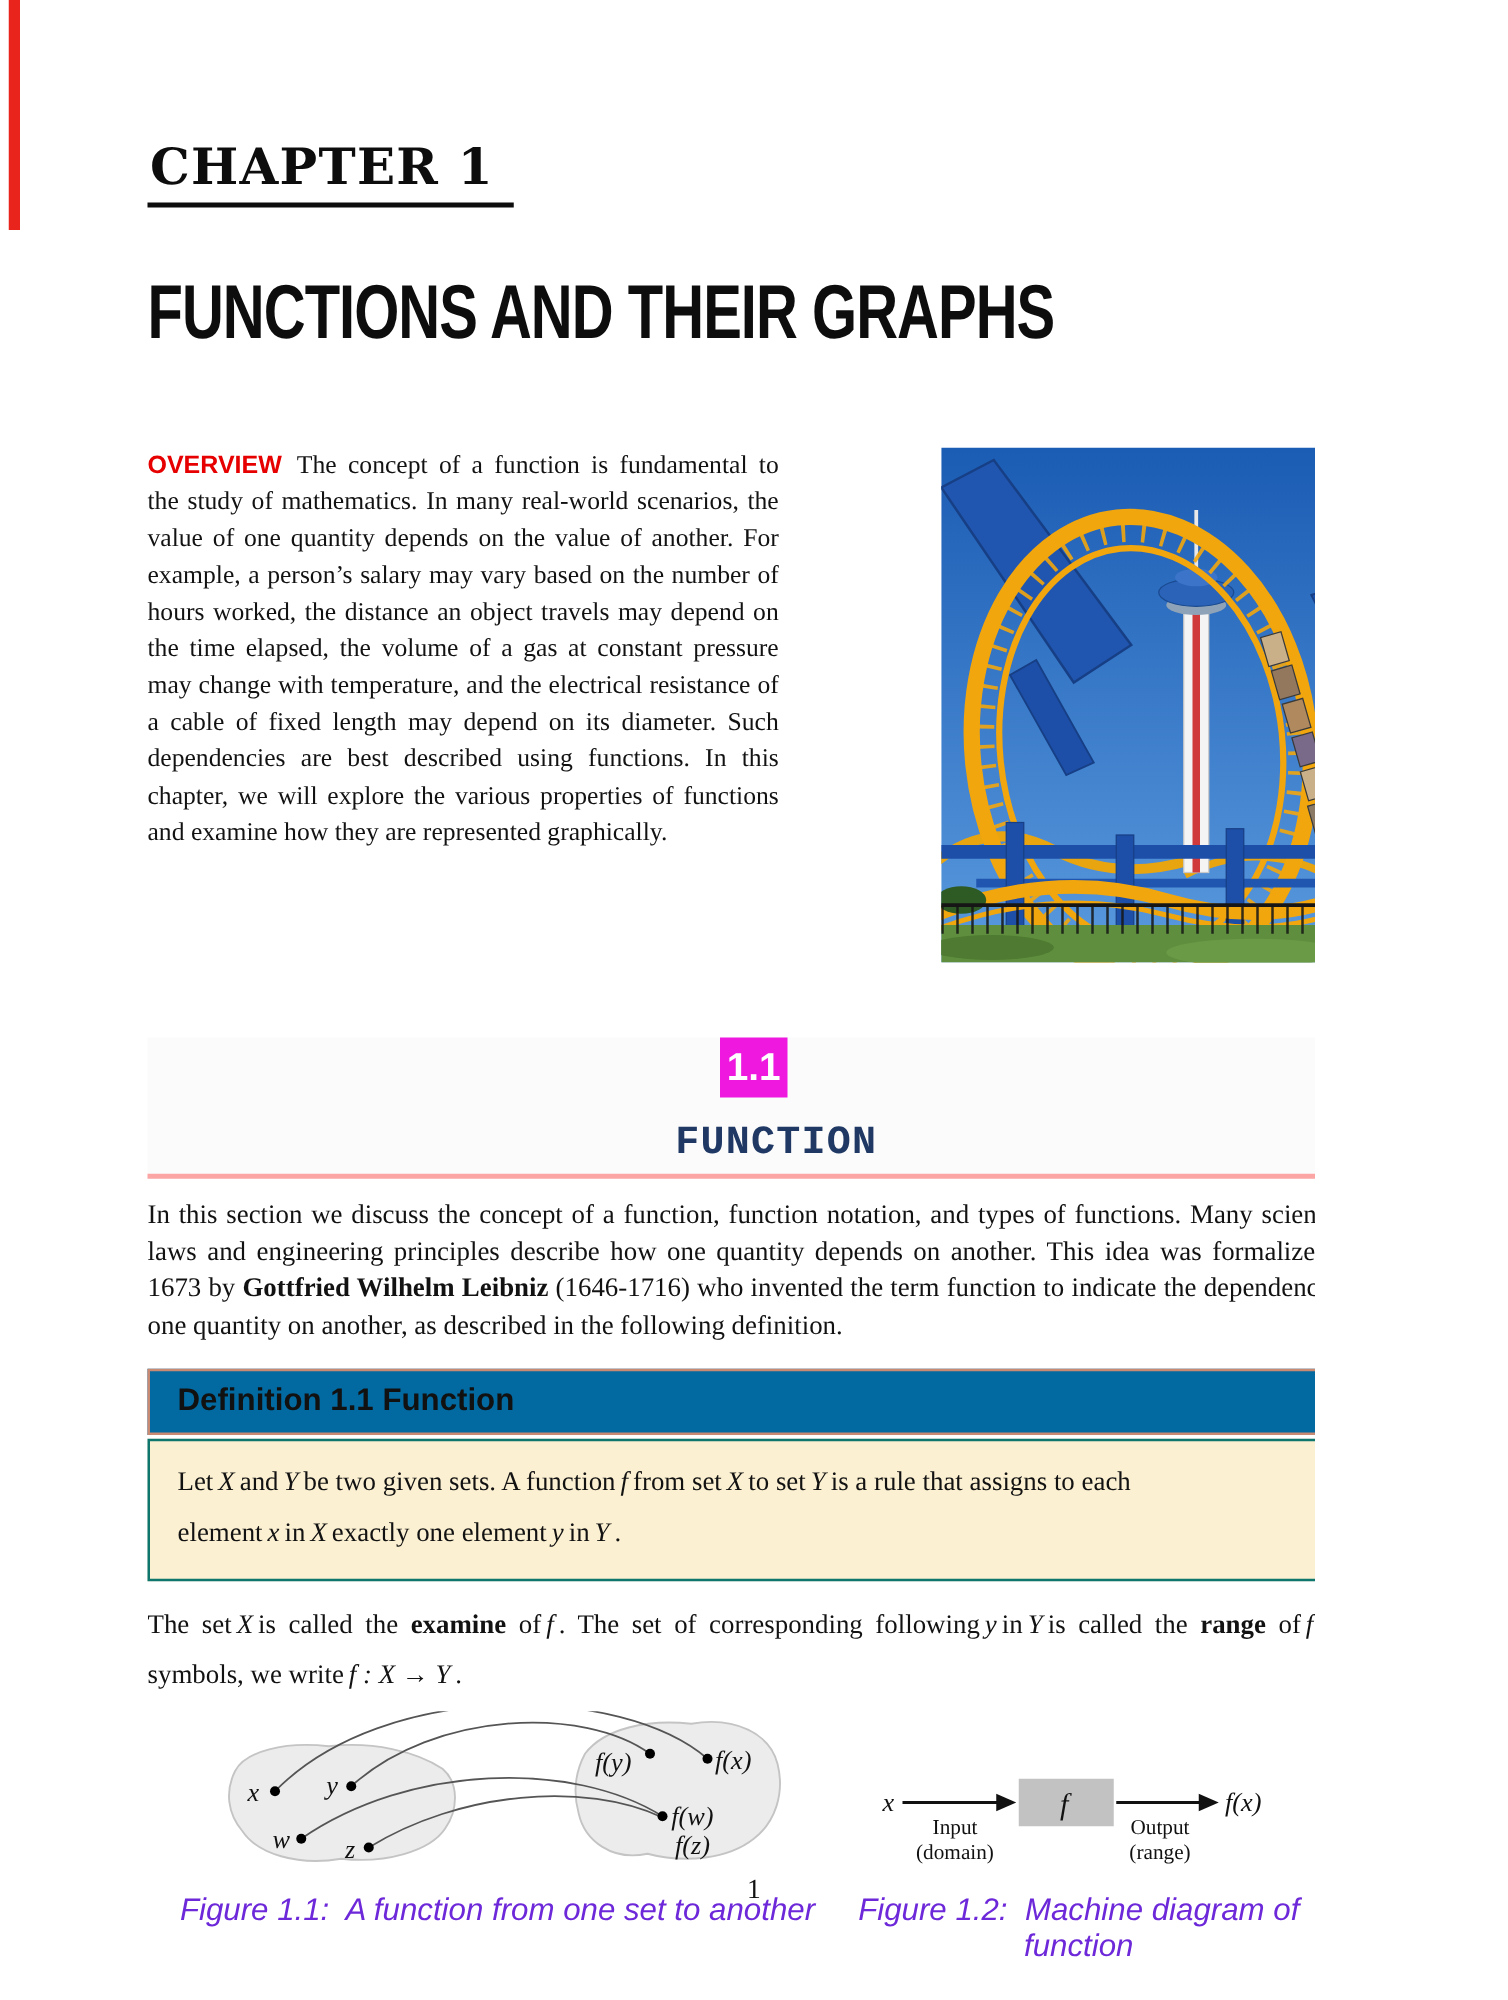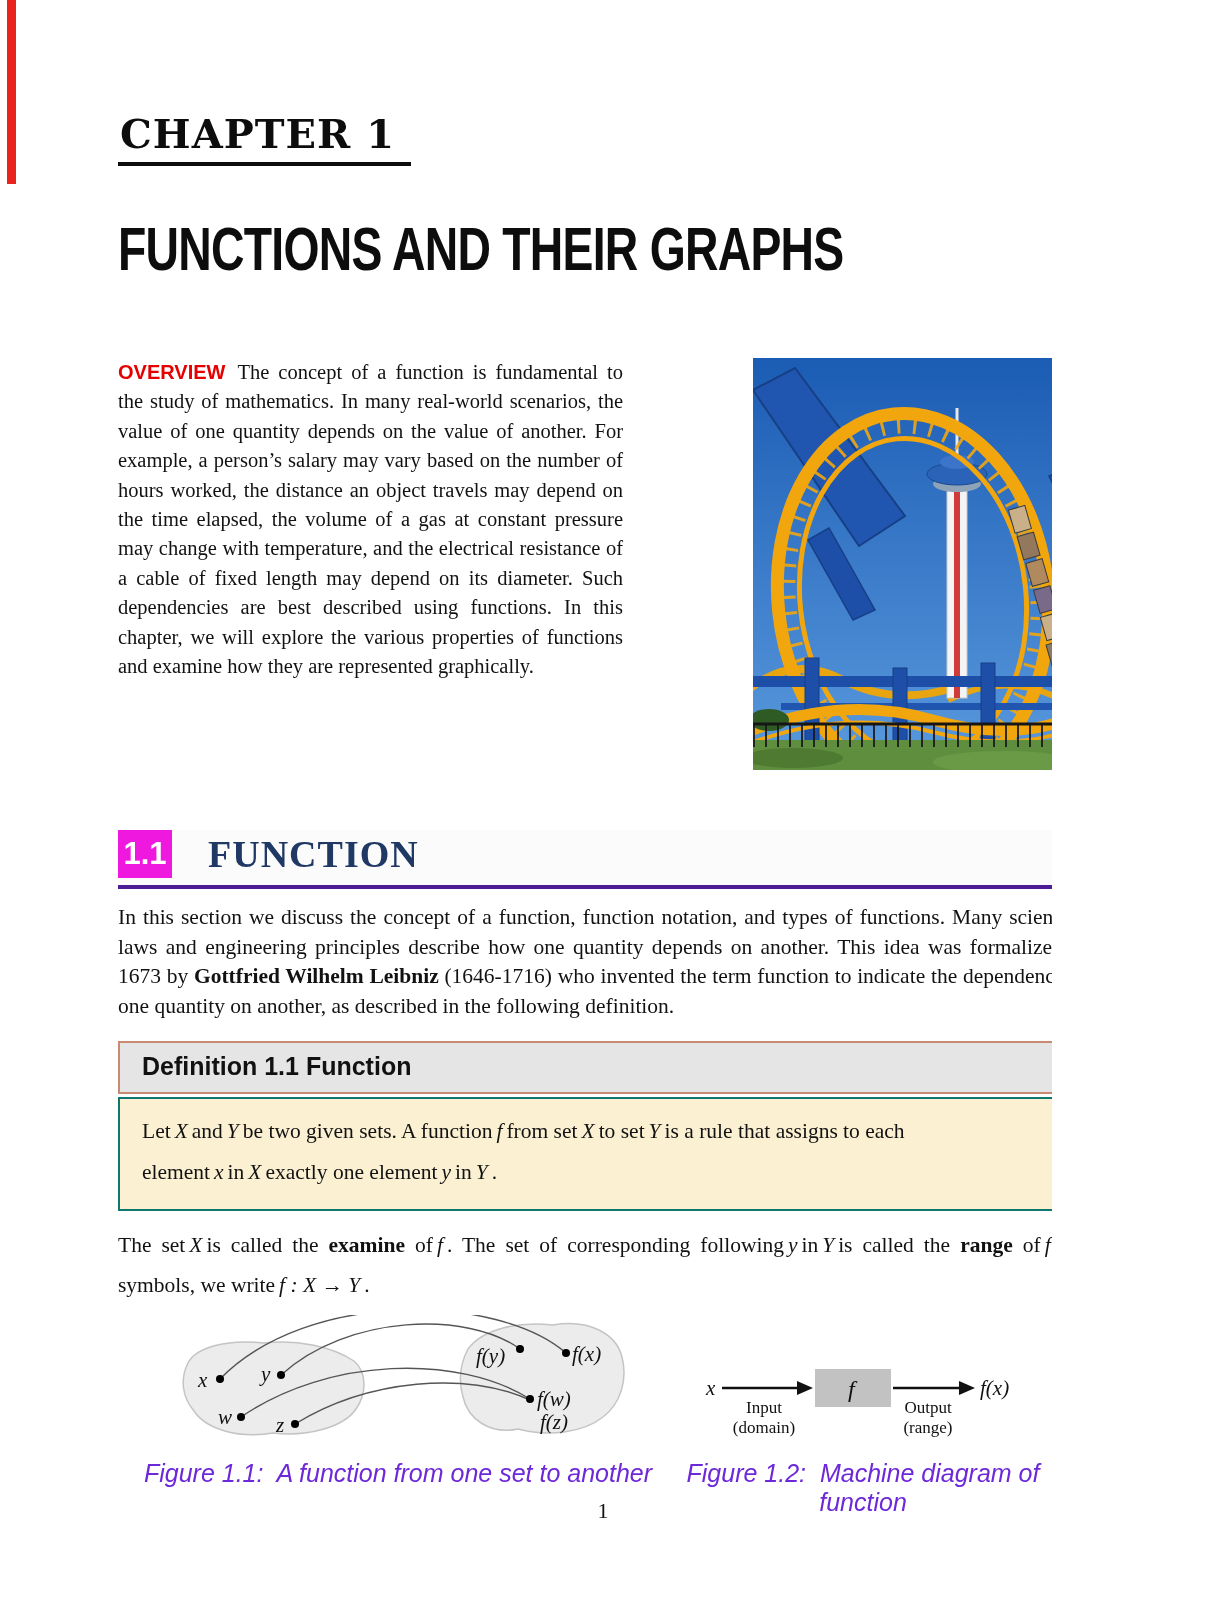--- a/index.html
+++ b/index.html
@@ -15,31 +15,31 @@
            font-size:61px;letter-spacing:-1px;color:#0d0d0d;white-space:nowrap;
            transform:scaleX(0.76);transform-origin:left center;}
 
   .overview-row{display:flex;margin-top:74px;}
   .overview-text{width:505px;margin:0;font-size:20.5px;line-height:29.4px;text-align:justify;}
   .overview-label{color:#E60000;font-family:"Liberation Sans",sans-serif;font-weight:bold;
            font-size:20px;padding-right:12px;margin-top:39px;}
   .photo{margin-left:auto;width:335px;height:412px;display:block;}
 
   .section-header{margin-top:60px;display:flex;align-items:center;
-           border-bottom:4px solid #4c1d95;padding-bottom:7px;background:#fbfbfb;}
+           border-bottom:4px solid #fca5a5;padding-bottom:7px;background:#fbfbfb;flex-direction:column;}
   .badge{width:54px;height:48px;background:#EE18DF;color:#fff;
            font-family:"Liberation Sans",sans-serif;font-weight:bold;font-size:31px;
            display:flex;align-items:center;justify-content:center;}
-  .section-title{margin-left:36px;color:#1F3864;font-family:Liberation Serif, serif;
-           font-weight:bold;font-size:38px;letter-spacing:1px;}
+  .section-title{margin-left:36px;color:#1F3864;font-family:Liberation Mono, monospace;
+           font-weight:bold;font-size:32px;letter-spacing:1px;margin-top:17px;}
 
   .intro{margin:14px 0 4px 0;font-size:21.5px;line-height:29.6px;text-align:justify;}
 
   .def-box{margin-top:20px;}
-  .def-head{border:2px solid #C98A74;background:#e5e5e5;padding:9px 22px 11px 22px;
+  .def-head{border:2px solid #C98A74;background:#0369a1;padding:9px 22px 11px 22px;
            font-family:"Liberation Sans",sans-serif;font-weight:bold;font-size:25px;color:#111;}
   .def-body{border:2px solid #0f766e;background:#FBF0D2;margin-top:3px;
            padding:12px 22px 16px 22px;font-size:21.5px;line-height:41px;}
   .rich i{font-style:italic;margin:0 4px;}
   .rich b{font-weight:bold;}
 
   .domain-para{margin:14px 0 0 0;font-size:21.5px;line-height:40px;text-align:justify;}
 
   .figures{display:flex;align-items:flex-start;margin-top:10px;}
   .figblock-1{width:560px;text-align:center;}

